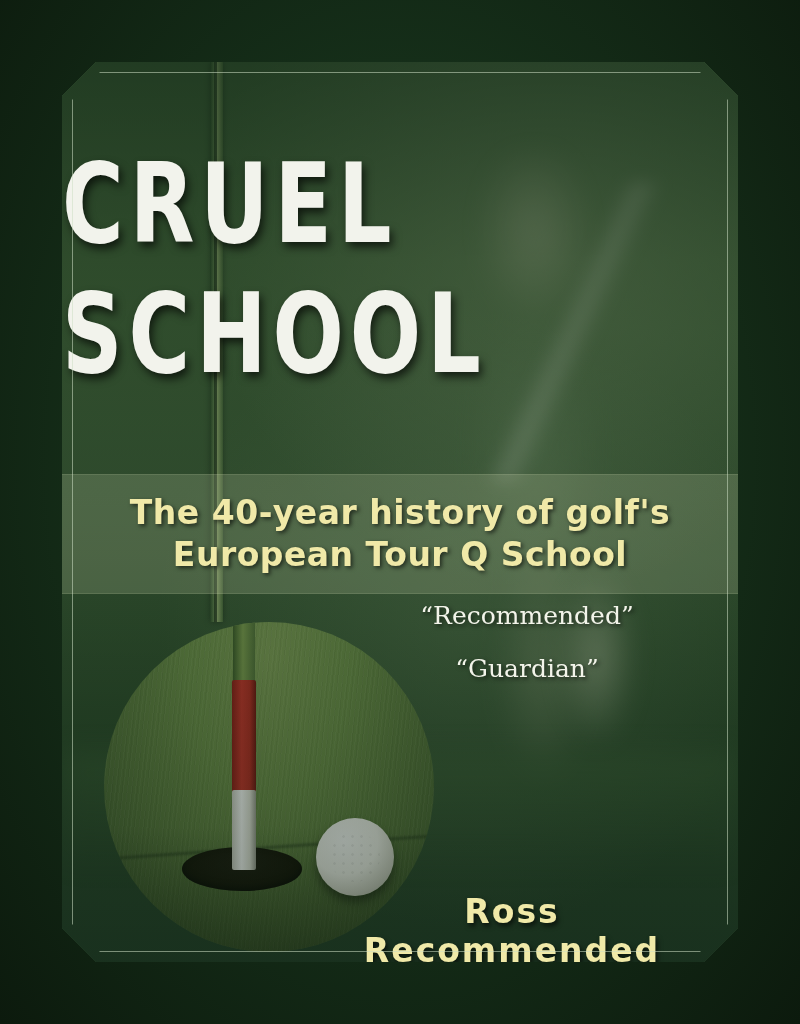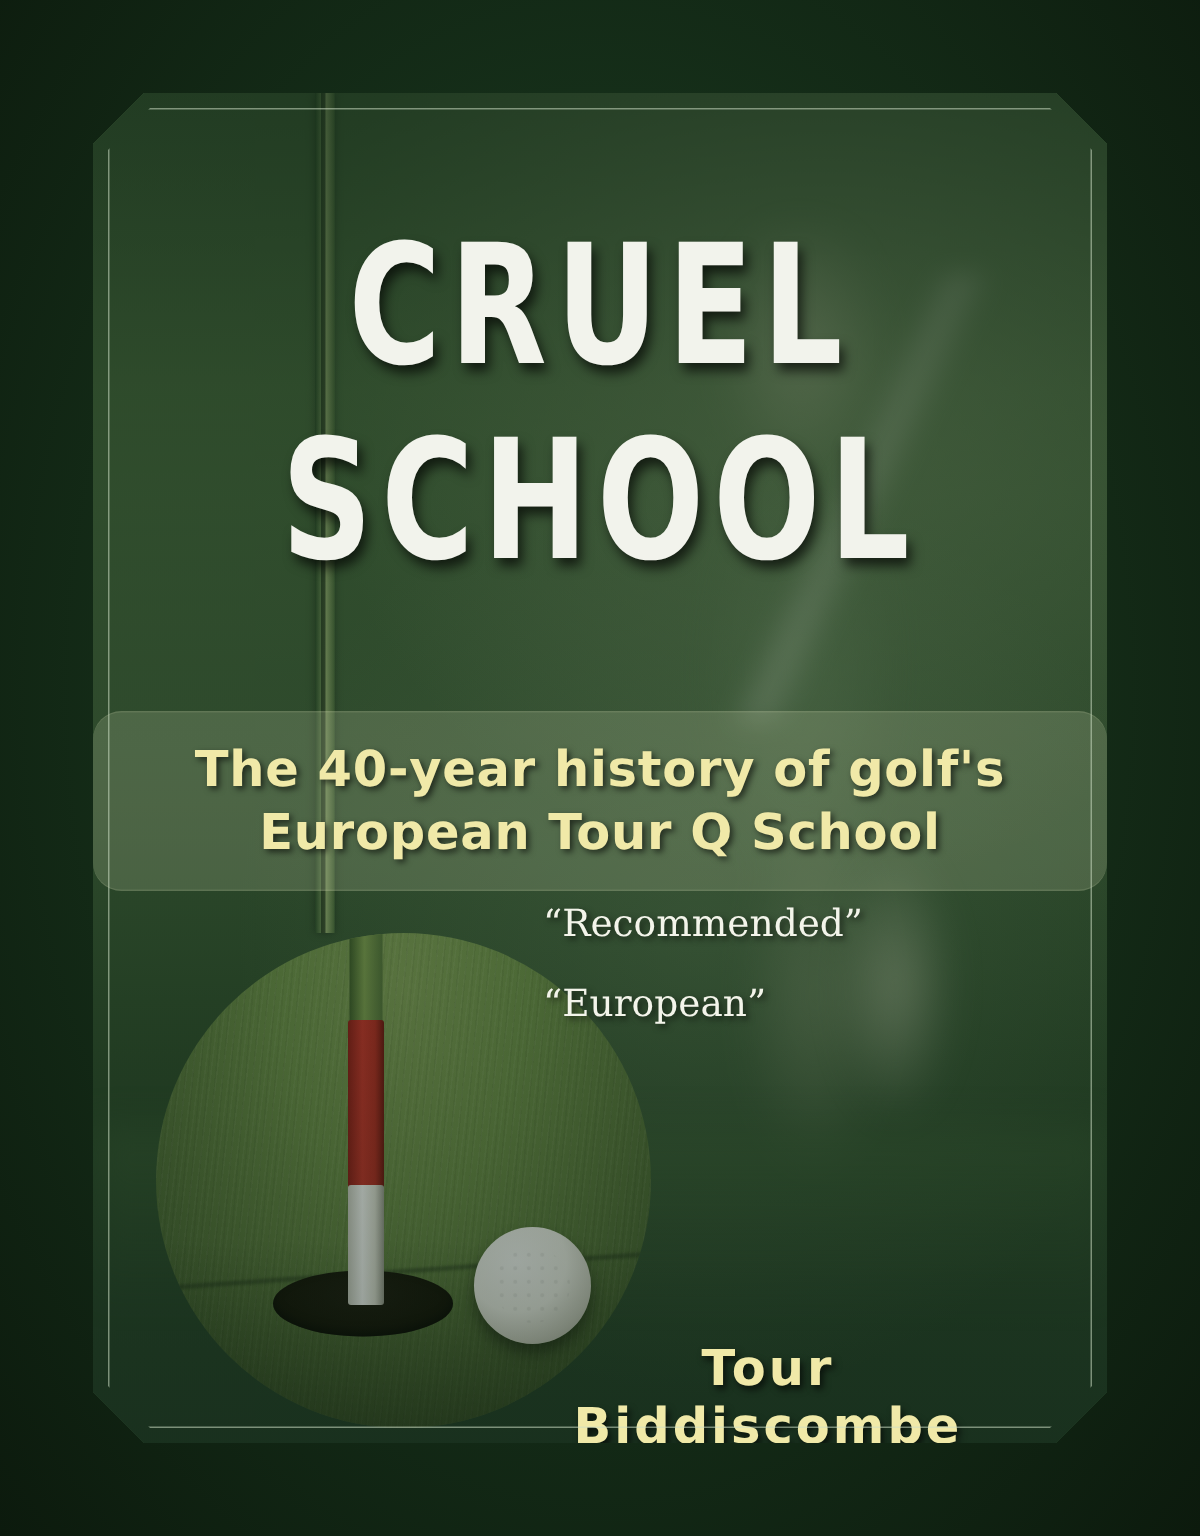--- a/index.html
+++ b/index.html
@@ -230,21 +230,20 @@
     background:
       linear-gradient(180deg, rgba(16,38,20,0.62) 0%, rgba(16,38,20,0.40) 30%, rgba(16,38,20,0.30) 55%, rgba(12,30,16,0.45) 100%);
     z-index: 5;
   }
 
   
   .title-wrap {
     position: absolute;
     left: 0; right: 0;
     top: 86px;
-    text-align: center;
     z-index: 7;
   }
   .title-line {
     font-family: "DejaVu Sans", sans-serif;
     font-weight: 700;
     color: #f2f3ec;
     letter-spacing: 6px;
     line-height: 1.0;
     text-shadow: 3px 4px 7px rgba(0,0,0,.65);
     transform: scaleY(1.32);
@@ -261,40 +260,39 @@
     top: 412px;
     height: 118px;
     background: rgba(206, 216, 176, 0.20);
     border-top: 1px solid rgba(230,235,200,0.12);
     border-bottom: 1px solid rgba(230,235,200,0.12);
     z-index: 7;
     display: flex;
     flex-direction: column;
     align-items: center;
     justify-content: center;
-    border-radius: 19px;
   }
   .subtitle-line {
     font-family: "DejaVu Sans", sans-serif;
     font-weight: 700;
     font-size: 33px;
     color: #f0e9a8;
     letter-spacing: .5px;
     line-height: 1.28;
     text-shadow: 2px 2px 4px rgba(0,0,0,.6);
     white-space: nowrap;
   }
 
   
   .praise {
     position: absolute;
     right: 46px;
     top: 540px;
     width: 330px;
-    text-align: left;
+    text-align: center;
     z-index: 7;
   }
   .praise-item { margin-bottom: 24px; }
   .praise-quote {
     font-family: "DejaVu Serif", serif;
     font-size: 25px;
     color: #f3f4ea;
     line-height: 1.15;
     text-shadow: 2px 2px 4px rgba(0,0,0,.6);
   }
@@ -360,21 +358,21 @@
     <div class="subtitle-band">
       <div class="subtitle-line">The 40-year history of golf's</div>
       <div class="subtitle-line">European Tour Q School</div>
     </div>
 
     <div class="praise">
       <div class="praise-item">
         <div class="praise-quote">“Recommended”</div>
       </div>
       <div class="praise-item">
-        <div class="praise-quote">“European”</div>
+        <div class="praise-quote">“Guardian”</div>
       </div>
     </div>
 
-    <div class="author">Tour Biddiscombe</div>
+    <div class="author">Ross Recommended</div>
   </div>
 
   <div class="panel-border"></div>
 </div>
 
 </body></html>

